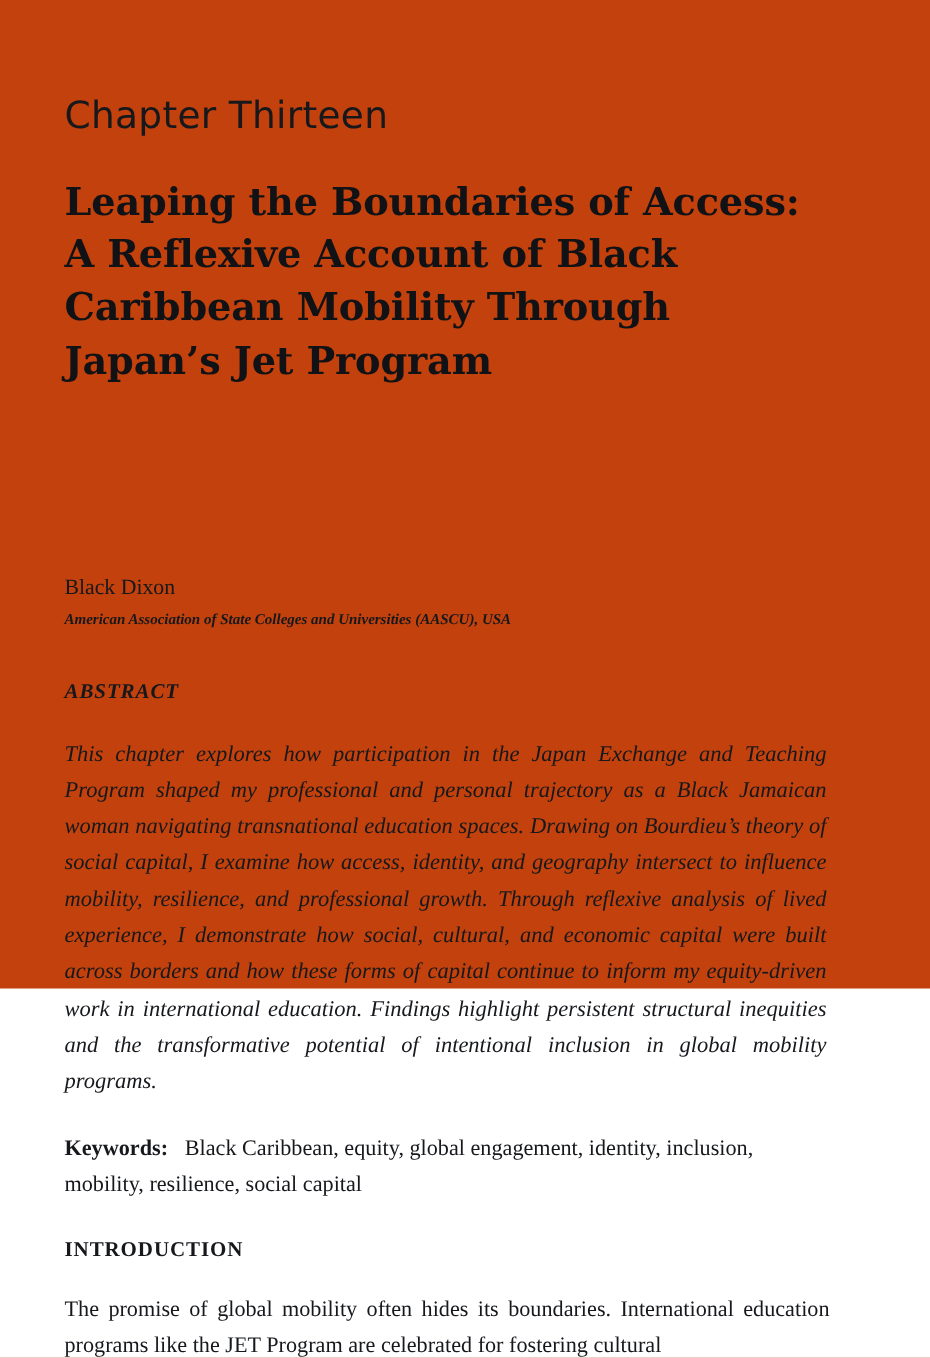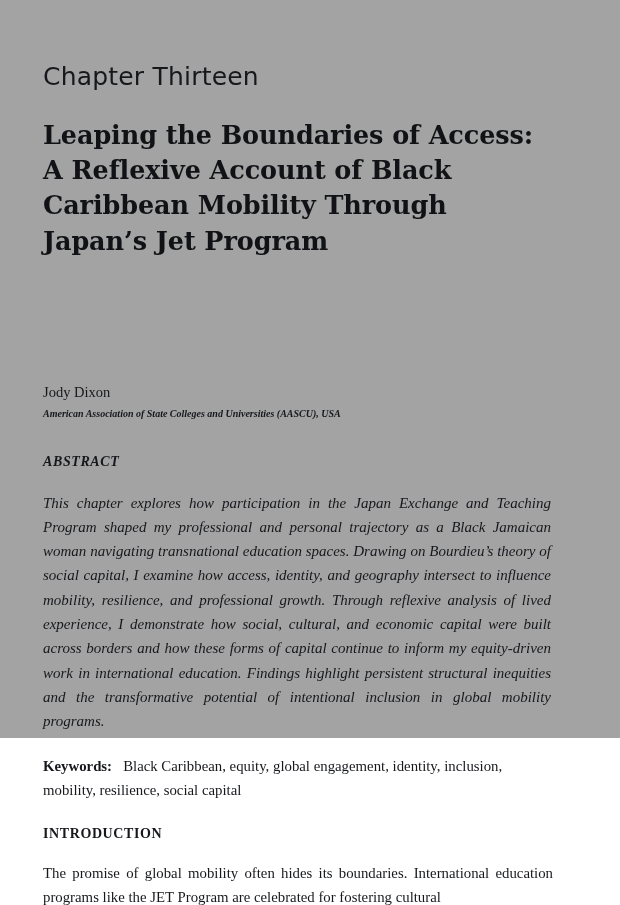--- a/index.html
+++ b/index.html
@@ -12,22 +12,22 @@
     height: 905px;
     font-family: "Liberation Serif", serif;
     color: #16181c;
     position: relative;
     overflow: hidden;
   }
   .page {
     position: absolute;
     left: 0; top: 0;
     width: 620px;
-    height: 738px;
-    background: #a3a3a3;
+    height: 659px;
+    background: #c2410c;
   }
   .content {
     position: absolute;
     left: 43px;
     top: 62px;
     width: 512px;
   }
 
   .chapter-number {
     font-family: "DejaVu Sans", sans-serif;
@@ -121,21 +121,21 @@
 <body>
 
 <div class="page">
   <div class="content">
 
     <h2 class="chapter-number">Chapter Thirteen</h2>
 
     <h1 class="chapter-title">Leaping the Boundaries of Access: A Reflexive Account of Black Caribbean Mobility Through Japan’s Jet Program</h1>
 
     <div class="author-block">
-      <p class="author-name">Jody Dixon</p>
+      <p class="author-name">Black Dixon</p>
       <p class="author-affiliation">American Association of State Colleges and Universities (AASCU), USA</p>
     </div>
 
     <h3 class="section-heading abstract-heading">ABSTRACT</h3>
 
     <p class="abstract-text">This chapter explores how participation in the Japan Exchange and Teaching Program shaped my professional and personal trajectory as a Black Jamaican woman navigating transnational education spaces. Drawing on Bourdieu’s theory of social capital, I examine how access, identity, and geography intersect to influence mobility, resilience, and professional growth. Through reflexive analysis of lived experience, I demonstrate how social, cultural, and economic capital were built across borders and how these forms of capital continue to inform my equity-driven work in international education. Findings highlight persistent structural inequities and the transformative potential of intentional inclusion in global mobility programs.</p>
 
     <p class="keywords">
       <span class="kw-label">Keywords: </span>
       <span class="kw-list">Black Caribbean, equity, global engagement, identity, inclusion, mobility, resilience, social capital</span>

